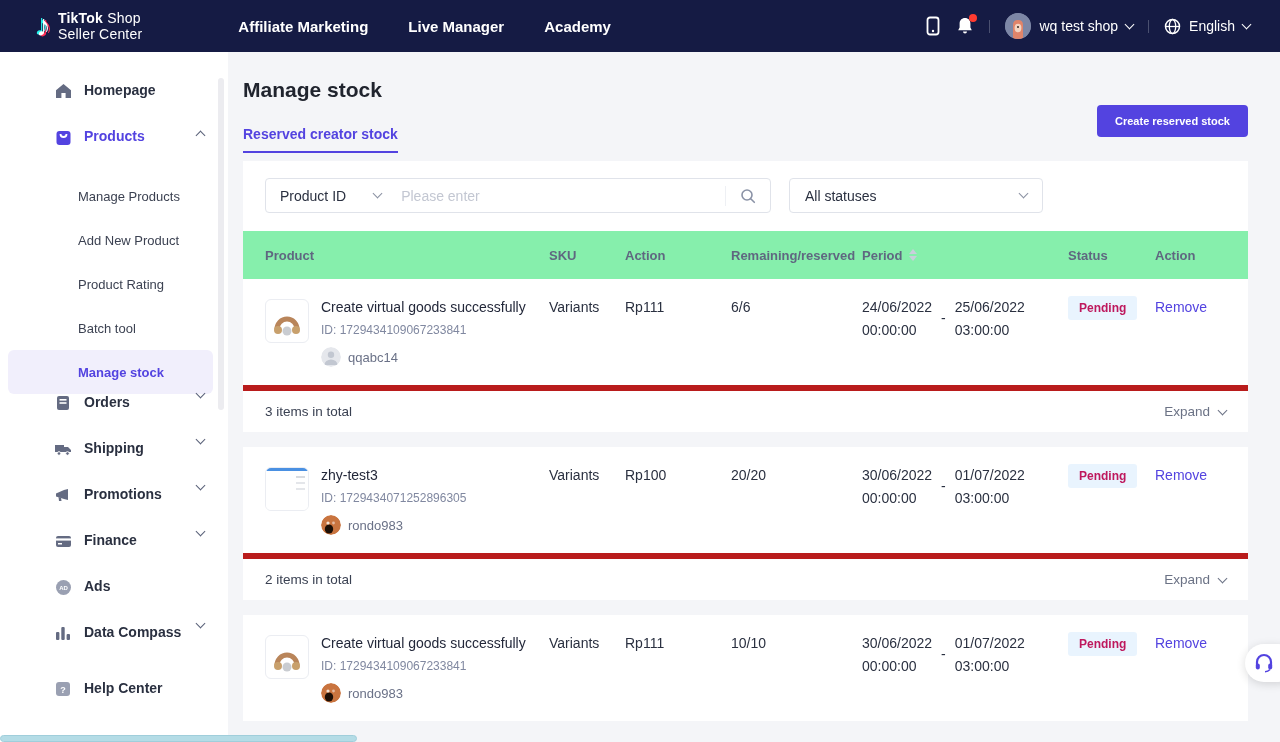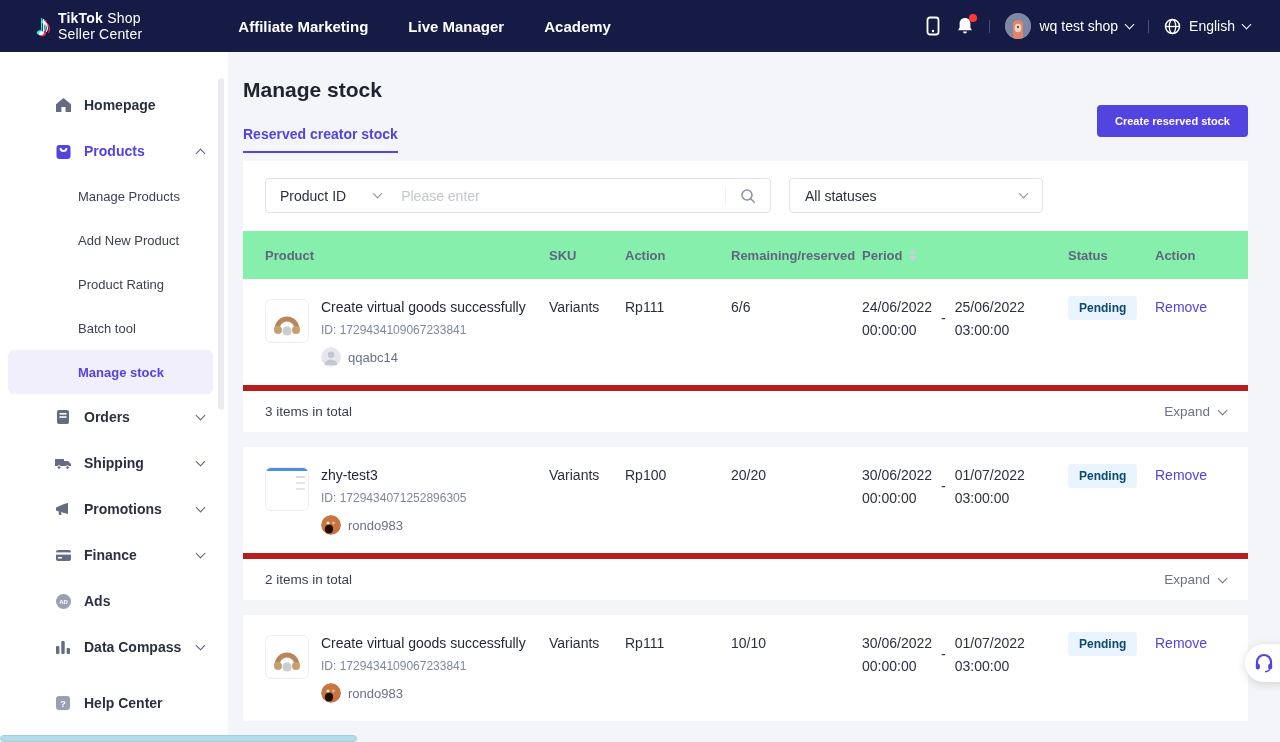--- a/index.html
+++ b/index.html
@@ -27,21 +27,21 @@
                 background:#7d87a6; display:flex; align-items:flex-end; justify-content:center; }
   .chev { display:inline-block; width:7px; height:7px; border-right:1.6px solid currentColor;
           border-bottom:1.6px solid currentColor; transform:rotate(45deg); margin-top:-4px; }
   .chev.up { transform:rotate(-135deg); margin-top:4px; }
 
   
   .layout { display:flex; height:690px; }
 
   
   .sidebar { width:228px; background:#fff; padding-top:30px; position:relative; flex-shrink:0; }
-  .side-item { height:46px; display:flex; align-items:center; padding:0 24px 0 54px;
+  .side-item { height:46px; display:flex; align-items:flex-start; padding:0 24px 0 54px;
                font-size:14px; font-weight:600; color:#2a3040; cursor:pointer; }
   .side-item .icon { width:18px; height:18px; margin-right:12px; flex-shrink:0;
                      display:flex; align-items:center; justify-content:center; }
   .side-item .chev { color:#596078; margin-left:auto; }
   .side-item.active-parent { color:#5343e0; }
   .sub-item { height:44px; display:flex; align-items:center; padding-left:78px;
               font-size:13px; color:#3c4252; cursor:pointer; }
   .sub-item.active { background:#f1effc; color:#5343e0; font-weight:600;
                      margin:0 15px 0 8px; padding-left:70px; border-radius:6px; }
   .side-scrollbar { position:absolute; right:4px; top:26px; width:6px; height:332px;
@@ -93,21 +93,21 @@
           background:#fff; flex-shrink:0; overflow:hidden; display:flex;
           align-items:center; justify-content:center; }
   .ptitle { font-size:14px; color:#23283a; }
   .pid { font-size:12px; color:#8088a0; margin-top:8px; }
   .pcreator { display:flex; align-items:center; gap:7px; margin-top:10px;
               font-size:13px; color:#6a7187; }
   .avatar { width:20px; height:20px; border-radius:50%; overflow:hidden; flex-shrink:0; }
   .cell-period { display:flex; gap:9px; }
   .pdates { display:flex; flex-direction:column; gap:7px; }
   .pdash { margin-top:11px; color:#2a3040; }
-  .badge { display:inline-block; background:#e9f4fe; color:#0c4a6e; font-size:12px;
+  .badge { display:inline-block; background:#e9f4fe; color:#be185d; font-size:12px;
            font-weight:600; padding:5px 11px; border-radius:3px; margin-top:-3px;text-align:right; }
   .remove-link { color:#5343e0; font-weight:500; cursor:pointer; }
 
   .gfooter { display:flex; justify-content:space-between; align-items:center;
              border-top:6px solid #b91c1c; padding:13px 22px; background:#fff;
              font-size:13.5px; }
   .gtotal { color:#3a4152; }
   .gexpand { display:flex; align-items:center; gap:9px; color:#6b7285; cursor:pointer; }
   .gexpand .chev { margin-top:-2px; }
   .gap { height:15px; background:#f4f5f8; }

